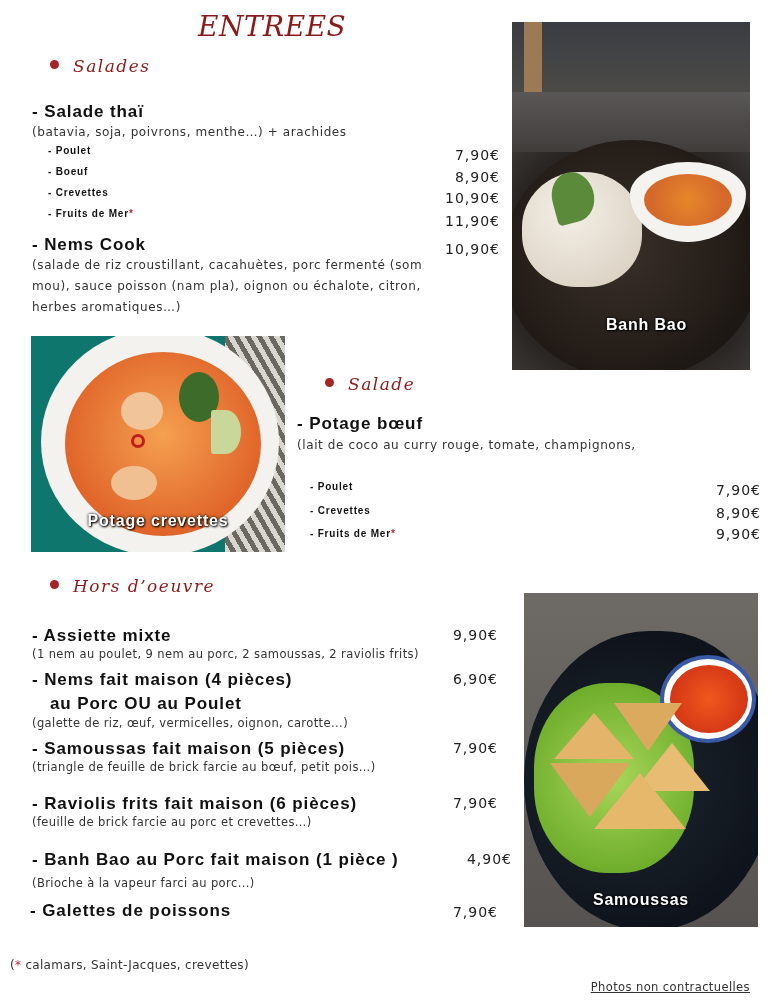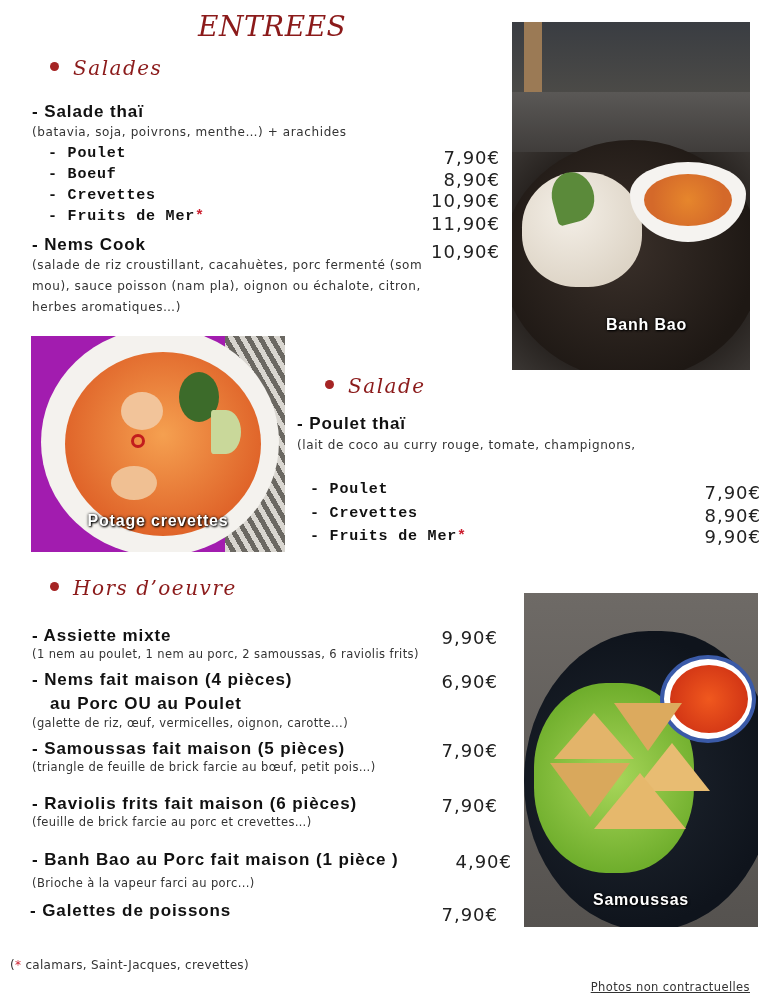--- a/index.html
+++ b/index.html
@@ -6,38 +6,38 @@
   html, body { width: 772px; height: 1000px; background: #ffffff; overflow: hidden; }
   body { position: relative; font-family: "DejaVu Sans", sans-serif; color: #111; }
 
   .title {
     position: absolute; left: 198px; top: 10px; width: 130px; text-align: center;
     font-family: "DejaVu Serif", serif; font-style: italic; font-weight: normal;
     font-size: 28px; color: #8b1a1a; letter-spacing: 0.5px;
   }
   .section-head {
     position: absolute; font-family: "DejaVu Serif", serif; font-style: italic;
-    font-size: 20px; color: #8b1a1a; letter-spacing: 1.5px; white-space: nowrap;
+    font-size: 17px; color: #8b1a1a; letter-spacing: 1.5px; white-space: nowrap;
   }
   .section-head .bullet {
     display: inline-block; width: 9px; height: 9px; border-radius: 50%;
     background: #a52424; vertical-align: middle; margin-right: 14px; position: relative; top: -3px;
   }
   .item { position: absolute; white-space: nowrap; }
   .name {
     font-family: "Liberation Sans", sans-serif; font-weight: bold; font-size: 17px;
     color: #111; letter-spacing: 0.9px;
   }
-  .sub { font-family: Liberation Mono, monospace; font-weight: bold; font-size: 15px; letter-spacing: 0.8px; color: #111; }
+  .sub { font-family: Liberation Sans, sans-serif; font-weight: bold; font-size: 10px; letter-spacing: 0.8px; color: #111; }
   .desc {
     font-family: "DejaVu Sans", sans-serif; font-size: 12px; color: #333; letter-spacing: 0.6px; line-height: 21px;
   }
   .desc-small { font-family: "DejaVu Sans", sans-serif; font-size: 11.5px; color: #333; letter-spacing: 0.4px; }
   .price {
-    position: absolute; font-family: "DejaVu Sans", sans-serif; font-size: 18px; color: #222;
+    position: absolute; font-family: "DejaVu Sans", sans-serif; font-size: 14px; color: #222;
     letter-spacing: 1px; text-align: right; width: 80px;
   }
   .star { color: #cc1f2f; }
   .photo {
     position: absolute; overflow: hidden;
   }
   .photo .cap {
     position: absolute; left: 0; right: 0; text-align: center; color: #fff;
     font-family: "Liberation Sans", sans-serif; font-weight: bold; font-size: 16px;
     letter-spacing: 0.8px; text-shadow: 0 0 3px #000, 1px 1px 2px #000;
@@ -81,56 +81,56 @@
   <div style="position:absolute; left:12px; top:0; width:18px; height:70px; background:#9b7a55;"></div>
   <div style="position:absolute; left:0; top:70px; width:100%; height:60px; background: linear-gradient(#5a5856, #403d3b);"></div>
   <div style="position:absolute; left:-10px; top:118px; width:260px; height:240px; border-radius:50%; background: radial-gradient(circle at 45% 45%, #3a302a, #1e1814 70%);"></div>
   <div style="position:absolute; left:10px; top:150px; width:120px; height:115px; border-radius:48% 48% 45% 45%; background: radial-gradient(circle at 40% 35%, #f4efe7, #ddd4c6 75%);"></div>
   <div style="position:absolute; left:40px; top:150px; width:42px; height:50px; border-radius:50% 50% 50% 10%; background:#5b8a3a; transform: rotate(-15deg);"></div>
   <div style="position:absolute; left:118px; top:140px; width:116px; height:80px; border-radius: 50% 50% 50% 50% / 40% 40% 60% 60%; background:#f5f3f0;"></div>
   <div style="position:absolute; left:132px; top:152px; width:88px; height:52px; border-radius:50%; background: radial-gradient(circle, #e6862c, #d4692a 70%);"></div>
   <div class="cap" style="top:294px;padding-left:31px;">Banh Bao</div>
 </div>
 
-<div class="photo" style="left:31px; top:336px; width:254px; height:216px; background:#a21caf;">
+<div class="photo" style="left:31px; top:336px; width:254px; height:216px; background:#0f766e;">
   <div style="position:absolute; right:0; top:0; width:60px; height:216px; background: repeating-linear-gradient(60deg, #d9d6d0 0 5px, #6b6862 5px 10px);"></div>
   <div style="position:absolute; left:10px; top:-8px; width:238px; height:228px; border-radius:50%; background:#f4f2ee;"></div>
   <div style="position:absolute; left:34px; top:16px; width:196px; height:184px; border-radius:50%; background: radial-gradient(circle at 50% 45%, #f5a050, #e0652a 70%, #d25a24);"></div>
   <div style="position:absolute; left:148px; top:36px; width:40px; height:50px; border-radius:50%; background:#3c6b2a;"></div>
   <div style="position:absolute; left:180px; top:74px; width:30px; height:44px; border-radius:10% 60% 60% 10%; background:#c9d89a;"></div>
   <div style="position:absolute; left:90px; top:56px; width:42px; height:38px; border-radius:50%; background:#f2c49a;"></div>
   <div style="position:absolute; left:80px; top:130px; width:46px; height:34px; border-radius:50%; background:#f0c093;"></div>
   <div style="position:absolute; left:100px; top:98px; width:14px; height:14px; border-radius:50%; border:3px solid #c21d1d;"></div>
   <div class="cap" style="top:176px;">Potage crevettes</div>
 </div>
 
 <div class="section-head" style="left:325px; top:374px;">
   <span class="bullet"></span><span>Salade</span>
 </div>
 
-<div class="item name" style="left:297px; top:414px;">- Poulet thaï</div>
+<div class="item name" style="left:297px; top:414px;">- Potage bœuf</div>
 <div class="item desc" style="left:297px; top:435px;">
   <div>(lait de coco au curry rouge, tomate, champignons,</div>
 </div>
 <div class="item sub" style="left:310px; top:481px;">- Poulet</div>
 <div class="price" style="left:681px; top:482px;">7,90€</div>
 <div class="item sub" style="left:310px; top:505px;">- Crevettes</div>
 <div class="price" style="left:681px; top:505px;">8,90€</div>
 <div class="item sub" style="left:310px; top:528px;">
   <span>- Fruits de Mer</span><span class="star">*</span>
 </div>
 <div class="price" style="left:681px; top:526px;">9,90€</div>
 
 <div class="section-head" style="left:50px; top:576px;">
   <span class="bullet"></span><span>Hors d’oeuvre</span>
 </div>
 
 <div class="item name" style="left:32px; top:626px;">- Assiette mixte</div>
 <div class="price" style="left:418px; top:627px;">9,90€</div>
-<div class="item desc-small" style="left:32px; top:647px;">(1 nem au poulet, 1 nem au porc, 2 samoussas, 6 raviolis frits)</div>
+<div class="item desc-small" style="left:32px; top:647px;">(1 nem au poulet, 9 nem au porc, 2 samoussas, 2 raviolis frits)</div>
 
 <div class="item name" style="left:32px; top:670px;">- Nems fait maison (4 pièces)</div>
 <div class="price" style="left:418px; top:671px;">6,90€</div>
 <div class="item name" style="left:50px; top:694px;">au Porc OU au Poulet</div>
 <div class="item desc-small" style="left:32px; top:716px;">(galette de riz, œuf, vermicelles, oignon, carotte...)</div>
 
 <div class="item name" style="left:32px; top:739px;">- Samoussas fait maison (5 pièces)</div>
 <div class="price" style="left:418px; top:740px;">7,90€</div>
 <div class="item desc-small" style="left:32px; top:760px;">(triangle de feuille de brick farcie au bœuf, petit pois…)</div>
 

